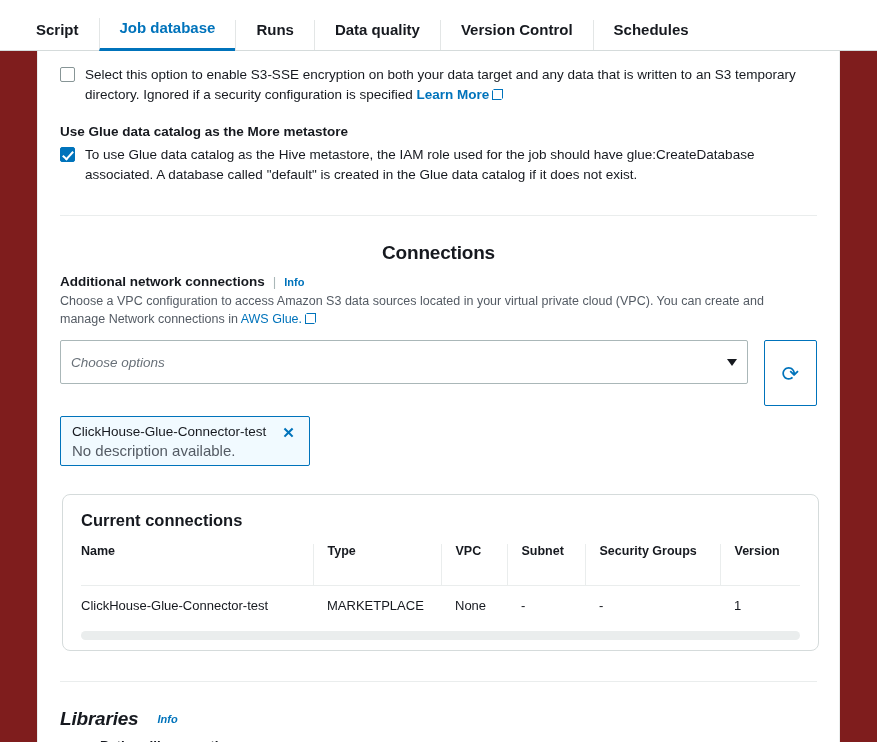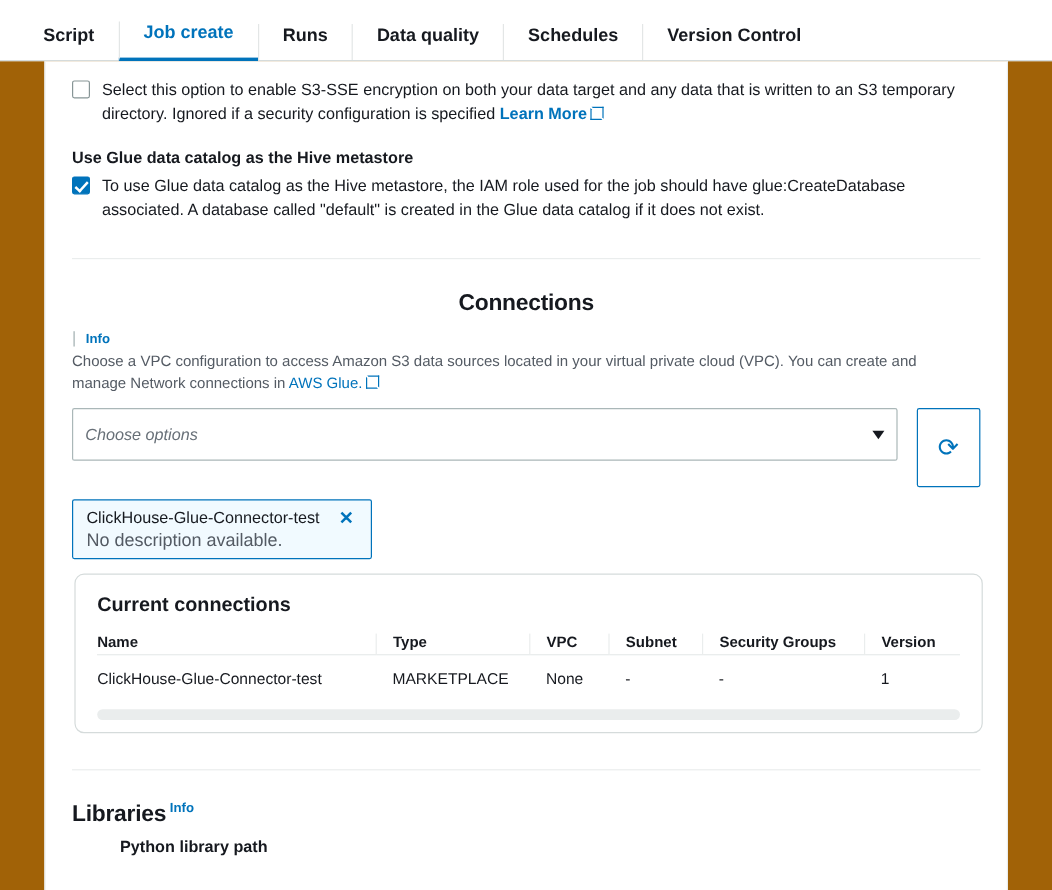--- a/index.html
+++ b/index.html
@@ -10,21 +10,21 @@
     height: 742px;
     background: #ffffff;
     font-family: "Liberation Sans", sans-serif;
     color: #16191f;
     overflow: hidden;
   }
   #app {
     position: relative;
     width: 877px;
     height: 742px;
-    background: #a16207;
+    background: #7f1d1d;
   }
 
   
   .tabbar {
     display: flex;
     align-items: flex-end;
     height: 51px;
     border-bottom: 1px solid #d5dbdb;
     padding-left: 16px;
     background: #ffffff;
@@ -229,21 +229,21 @@
     margin-top: 1px;
     color: #0073bb;
     font-size: 15px;
     font-weight: bold;
     cursor: pointer;
     line-height: 17px;
   }
 
   
   .card {
-    margin-top: 12px;
+    margin-top: 28px;
     margin-left: 2px;
     width: 757px;
     border: 1px solid #d5dbdb;
     border-radius: 8px;
     background: #ffffff;
     padding: 16px 18px 6px 18px;
     position: relative;
   }
   .card-title { font-size: 16.5px; font-weight: bold; }
   .card-sub { font-size: 12.5px; color: #545b64; margin-top: 5px; }
@@ -251,83 +251,84 @@
     width: 100%;
     border-collapse: collapse;
     margin-top: 14px;
     font-size: 13px;
   }
   table.conn th {
     text-align: left;
     font-size: 12.5px;
     font-weight: bold;
     color: #16191f;
-    padding: 0 12px 3px 0;
+    padding: 0 12px 27px 0;
     border-bottom: 1px solid #eaeded;
     white-space: nowrap;
   }
   table.conn th + th { border-left: 1px solid #eaeded; padding-left: 14px; }
   table.conn td {
     padding: 12px 12px 10px 0;
     font-size: 13px;
     color: #16191f;
     white-space: nowrap;
   }
   table.conn td + td { padding-left: 14px; }
   .hscroll {
     height: 9px;
     background: #eaeded;
     border-radius: 5px;
     margin: 8px 0 4px 0;
   }
 
   
-  .lib-title-row { display: flex; align-items: flex-start; gap: 3px; margin-top: 26px; }
+  .lib-title-row { display: flex; align-items: center; gap: 19px; margin-top: 26px; font-style: italic; }
   .lib-title { font-size: 19px; font-weight: bold; letter-spacing: -0.2px; }
   .input-label { font-size: 13.5px; font-weight: bold; margin-top: 8px; margin-left: 40px; }
 </style>
 </head>
 <body>
 
 <div id="app">
 
   <div class="tabbar">
     <div class="tab">Script</div>
-    <div class="tab active">Job create</div>
+    <div class="tab active">Job database</div>
     <div class="tab">Runs</div>
     <div class="tab">Data quality</div>
+    <div class="tab">Version Control</div>
     <div class="tab">Schedules</div>
-    <div class="tab">Version Control</div>
   </div>
 
   <div class="panel">
     <div class="inner">
 
       
       <div class="cb-row">
         <div class="cb"></div>
         <div class="cb-text">
           <span>Select this option to enable S3-SSE encryption on both your data target and any data that is written to an S3 temporary directory. Ignored if a security configuration is specified</span>
           <span class="link">Learn More</span><span class="ext"></span>
         </div>
       </div>
 
       
-      <div class="subhead">Use Glue data catalog as the Hive metastore</div>
+      <div class="subhead">Use Glue data catalog as the More metastore</div>
       <div class="cb-row">
         <div class="cb checked"></div>
         <div class="cb-text">To use Glue data catalog as the Hive metastore, the IAM role used for the job should have glue:CreateDatabase associated. A database called "default" is created in the Glue data catalog if it does not exist.</div>
       </div>
 
       <div class="divider"></div>
 
       
       <div class="section-title">Connections</div>
 
       <div class="field-label">
+        <span>Additional network connections</span>
         <span class="pipe">|</span>
         <span class="info-link">Info</span>
       </div>
 
       <div class="desc">
         <span>Choose a VPC configuration to access Amazon S3 data sources located in your virtual private cloud (VPC). You can create and manage Network connections in</span>
         <span class="link reg">AWS Glue.</span><span class="ext"></span>
       </div>
 
       <div class="select-row">

